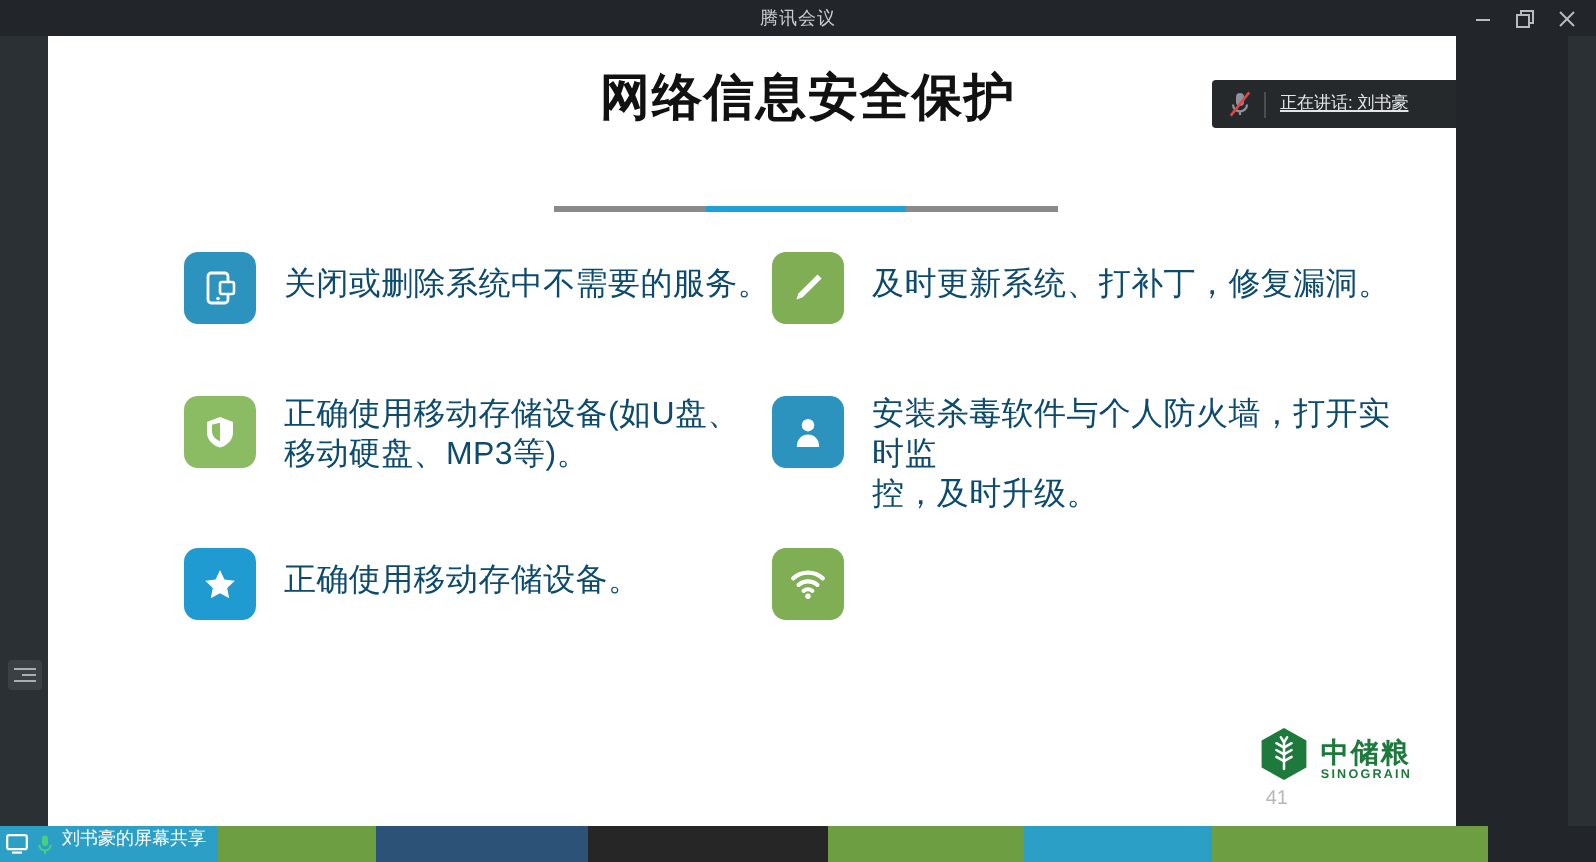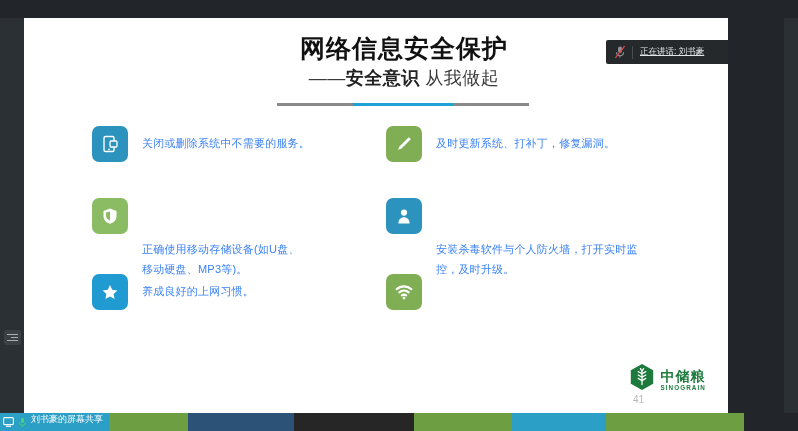--- a/index.html
+++ b/index.html
@@ -136,25 +136,25 @@
   .bitem.left  { left: 68px;  width: 300px; }
   .bitem.right { left: 362px; width: 320px; }
   .bicon {
     width: 36px; height: 36px; border-radius: 7px;
     flex: 0 0 auto;
     display: flex; align-items: center; justify-content: center;
   }
   .bicon svg { display: block; }
   .btext {
     margin-left: 14px;
-    font-size: 11px; line-height: 20px; color: #3b82f6;
+    font-size: 16px; line-height: 20px; color: #0c4a6e;
     padding-top: 7px;
     letter-spacing: .2px;
   }
-  .bitem.two .btext { padding-top: 0px; margin-top: 41px; }
+  .bitem.two .btext { padding-top: 0px; }
 
   
   #logo {
     position: absolute; right: 22px; bottom: 22px;
     display: flex; align-items: flex-end; gap: 5px;
   }
   #logo .mark { width: 26px; height: 28px; flex: 0 0 auto; }
   #logo .txt { display: flex; flex-direction: column; line-height: 1; }
   #logo .cn {
     font-size: 14px; font-weight: bold; color: #1d7a3c; letter-spacing: 1px;
@@ -192,40 +192,59 @@
   #darkcap {
     position: absolute; left: 0; bottom: 0;
     width: 24px; height: 18px; background: #22262a;
   }
 </style>
 </head>
 <body>
 
 <div id="app">
 
+  <div id="titlebar">
+    <div class="title">腾讯会议</div>
+    <div id="winctl">
+      <div class="wbtn">
+        <svg width="9" height="9" viewBox="0 0 9 9">
+            <line x1="1" y1="5" x2="8" y2="5" stroke="#b7bcc2" stroke-width="1"></line>
+          </svg>
+      </div>
+      <div class="wbtn">
+        <svg width="9" height="9" viewBox="0 0 9 9">
+          <rect x="0.5" y="2.5" width="6" height="6" fill="none" stroke="#b7bcc2" stroke-width="1"></rect>
+          <polyline points="2.5,2.5 2.5,0.5 8.5,0.5 8.5,6.5 6.5,6.5" fill="none" stroke="#b7bcc2" stroke-width="1"></polyline>
+        </svg>
+      </div>
+      <div class="wbtn">
+        <svg width="9" height="9" viewBox="0 0 9 9">
+          <line x1="1" y1="1" x2="8" y2="8" stroke="#b7bcc2" stroke-width="1"></line>
+          <line x1="8" y1="1" x2="1" y2="8" stroke="#b7bcc2" stroke-width="1"></line>
+        </svg>
+      </div>
+    </div>
+  </div>
 
   <div id="leftrail">
     <div class="railbtn">
       <span class="lines">
         <i class="ln"></i>
           <i class="ln s"></i>
           <i class="ln"></i>
       </span>
     </div>
   </div>
 
   <div id="rightrail"></div>
 
   <div id="slide">
 
     <div class="slide-title">网络信息安全保护</div>
 
-    <div class="slide-sub">
-      <span>——</span><span class="em">安全意识</span><span> 从我做起</span>
-    </div>
 
     <div class="rule">
       <span class="seg-gray a" style="background: rgb(138, 138, 138);"></span>
       <span class="seg-blue b" style="background: rgb(30, 162, 214);"></span>
       <span class="seg-gray c" style="background: rgb(138, 138, 138);"></span>
     </div>
 
     <div id="speaker">
       <span class="mic">
         <svg width="12" height="14" viewBox="0 0 12 14">
@@ -289,21 +308,21 @@
         </div>
       </div>
 
       <div class="brow r3">
         <div class="bitem left">
           <span class="bicon" style="background:#1f9bd1">
             <svg width="20" height="20" viewBox="0 0 20 20">
               <path d="M10 3 L12.2 7.7 L17.4 8.4 L13.6 12 L14.6 17.1 L10 14.6 L5.4 17.1 L6.4 12 L2.6 8.4 L7.8 7.7 Z" fill="#ffffff"></path>
             </svg>
           </span>
-          <span class="btext">养成良好的上网习惯。</span>
+          <span class="btext">正确使用移动存储设备。</span>
         </div>
         <div class="bitem right">
           <span class="bicon" style="background:#7fae55">
             <svg width="20" height="20" viewBox="0 0 20 20">
               <path d="M2.6 7.2 A11 11 0 0 1 17.4 7.2" fill="none" stroke="#ffffff" stroke-width="2.1" stroke-linecap="round"></path>
               <path d="M5.3 10.4 A7.2 7.2 0 0 1 14.7 10.4" fill="none" stroke="#ffffff" stroke-width="2.1" stroke-linecap="round"></path>
               <path d="M7.8 13.4 A3.6 3.6 0 0 1 12.2 13.4" fill="none" stroke="#ffffff" stroke-width="2.1" stroke-linecap="round"></path>
               <circle cx="10" cy="16.1" r="1.35" fill="#ffffff"></circle>
             </svg>
           </span>

